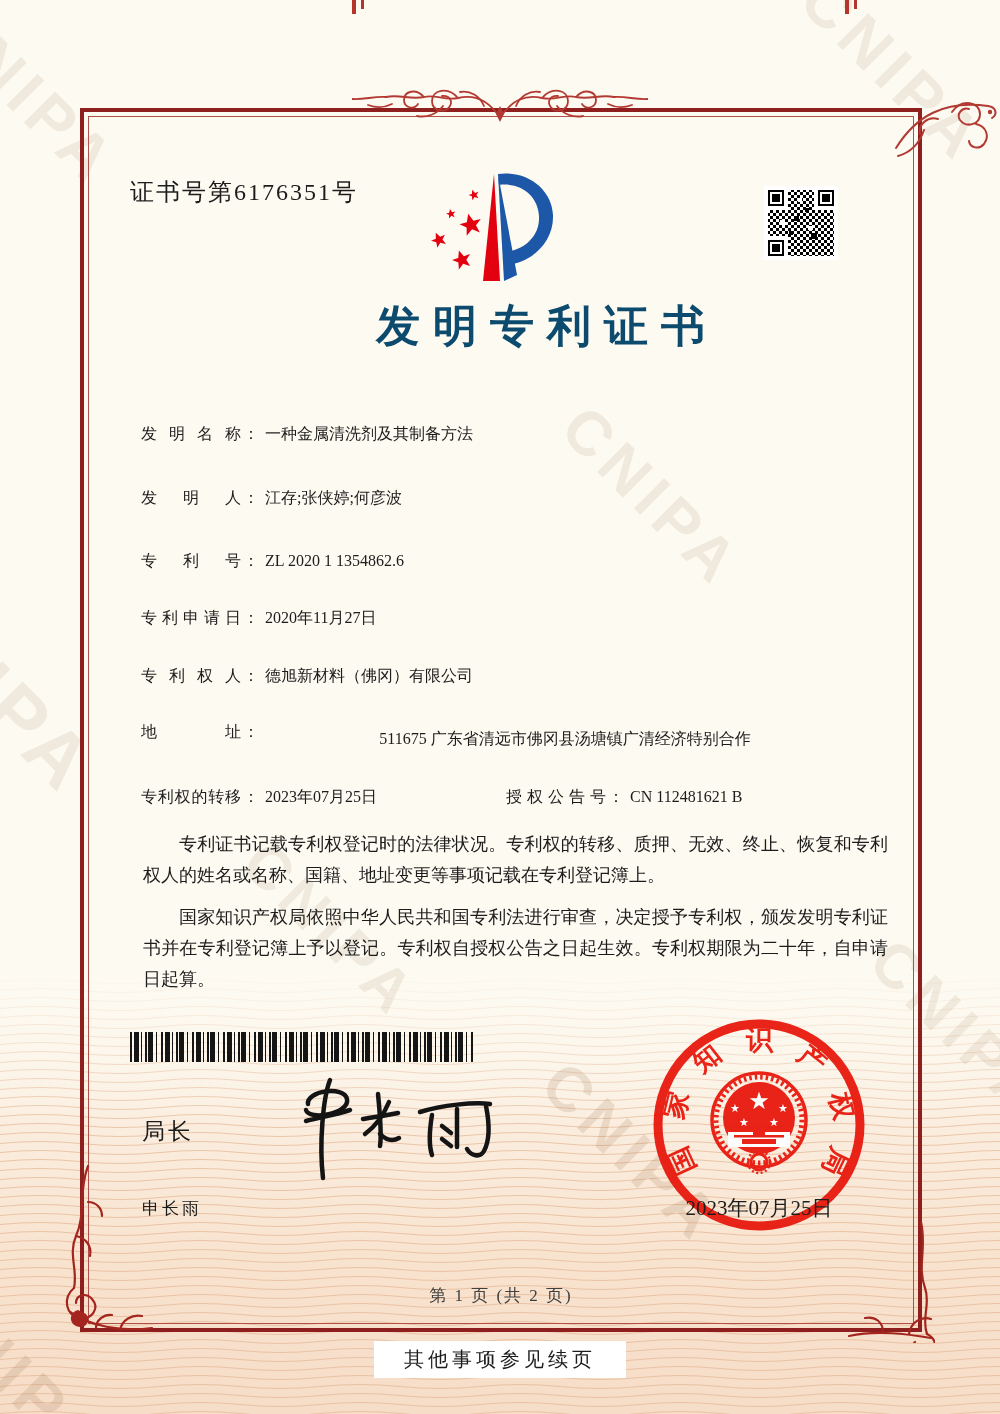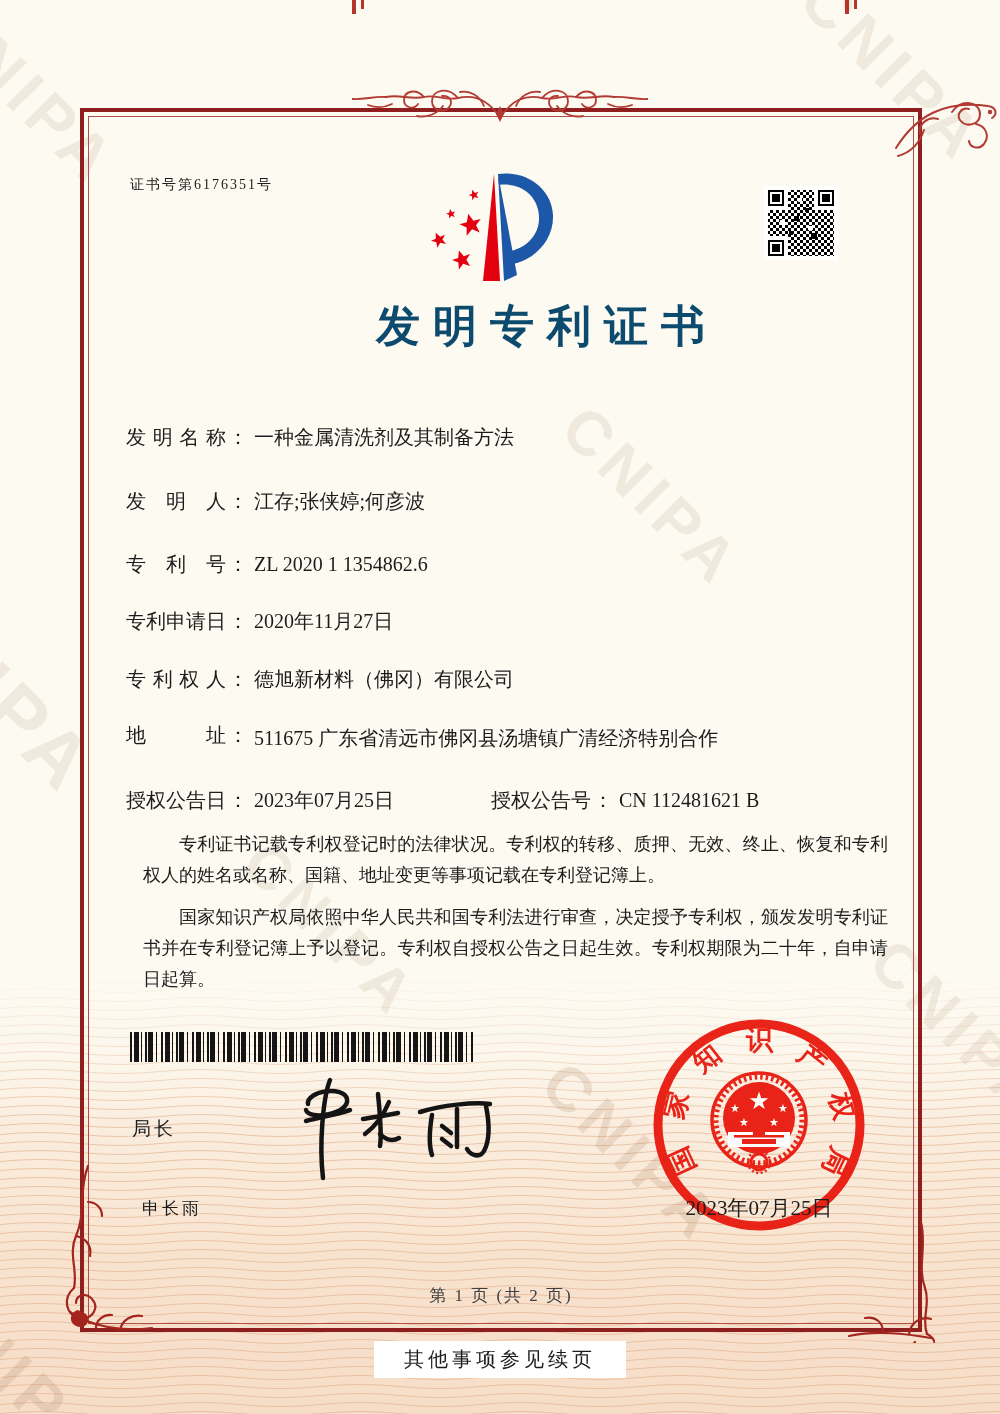--- a/index.html
+++ b/index.html
@@ -19,46 +19,46 @@
   .wm.warm { color:rgba(168,128,96,0.20); }
 
   
   #frame-outer { left:80px; top:108px; width:842px; height:1224px;
                  border:4.5px solid #8f1f1f; z-index:3; }
   #frame-inner { left:88px; top:116px; width:826px; height:1208px;
                  border:1.5px solid #b05048; z-index:3; }
   .ornament { z-index:4; }
 
   
-  #cert-no { left:130px; top:176px; font-size:14px; letter-spacing:2px; z-index:5; }
+  #cert-no { left:130px; top:176px; font-size:24px; letter-spacing:2px; z-index:5; }
   #logo { left:424px; top:168px; z-index:5; }
   #qr { left:764px; top:186px; z-index:5; }
   #title { left:80px; top:297px; width:934px; text-align:center; font-size:44px;
            font-weight:bold; letter-spacing:13px; z-index:5; color:#0c4a6e; }
 
   
-  .row { position:absolute; left:126px; font-size:20px; z-index:5; white-space:nowrap; }
+  .row { position:absolute; left:141px; font-size:16px; z-index:5; white-space:nowrap; }
   .lbl { display:inline-block; width:100px; text-align:justify; text-align-last:justify; }
   .colon { margin:0 6px 0 2px; }
-  .val2 { display:inline-block; vertical-align:top; white-space:normal; width:600px; line-height:33px; }
+  .val2 { display:inline-block; vertical-align:top; white-space:normal; width:600px; line-height:33px;text-align:center; }
   .pair2 { position:absolute; left:365px; top:0; white-space:nowrap; }
 
   
   #paras { left:143px; top:829px; width:745px; z-index:5; font-size:18px; }
   #paras p { text-indent:2em; line-height:31px; text-align:justify; margin-bottom:11px; }
 
   
   #barcode { left:130px; top:1032px; width:345px; height:30px; z-index:5;
     background:repeating-linear-gradient(90deg,
       #151515 0 2px, transparent 2px 4px, #151515 4px 9px, transparent 9px 11px,
       #151515 11px 12px, transparent 12px 15px, #151515 15px 17px, transparent 17px 18px,
       #151515 18px 23px, transparent 23px 26px, #151515 26px 27px, transparent 27px 31px); }
 
   
-  #sig-title { left:132px; top:1116px; font-size:19px; letter-spacing:3px; z-index:5;
+  #sig-title { left:142px; top:1116px; font-size:23px; letter-spacing:3px; z-index:5;
                font-family:Liberation Serif, serif; }
   #sig-name  { left:142px; top:1197px; font-size:17px; letter-spacing:3px; z-index:5;
                font-family:"Liberation Sans","DejaVu Sans",sans-serif; }
   #sig-script { left:292px; top:1076px; z-index:5; }
 
   
   #seal { left:649px; top:1012px; z-index:6; }
 
   
   #page-note { left:80px; top:1284px; width:842px; text-align:center; font-size:17px;
@@ -224,21 +224,21 @@
 <div class="row" style="top:608px;">
   <span class="lbl">专利申请日</span><span class="colon">：</span><span class="val">2020年11月27日</span>
 </div>
 <div class="row" style="top:666px;">
   <span class="lbl">专利权人</span><span class="colon">：</span><span class="val">德旭新材料（佛冈）有限公司</span>
 </div>
 <div class="row" style="top:722px;">
   <span class="lbl">地址</span><span class="colon">：</span><span class="val2"><span>511675 广东省清远市佛冈县汤塘镇广清经济特别合作</span><br></span>
 </div>
 <div class="row" style="top:787px;">
-  <span class="lbl">授权公告日</span><span class="colon">：</span><span class="val">2023年07月25日</span>
+  <span class="lbl">专利权的转移</span><span class="colon">：</span><span class="val">2023年07月25日</span>
   <span class="pair2">
     <span class="lbl">授权公告号</span><span class="colon">：</span><span class="val">CN 112481621 B</span>
   </span>
 </div>
 
 <div id="paras" class="abs">
   <p>专利证书记载专利权登记时的法律状况。专利权的转移、质押、无效、终止、恢复和专利权人的姓名或名称、国籍、地址变更等事项记载在专利登记簿上。</p>
   <p>国家知识产权局依照中华人民共和国专利法进行审查，决定授予专利权，颁发发明专利证书并在专利登记簿上予以登记。专利权自授权公告之日起生效。专利权期限为二十年，自申请日起算。</p>
 </div>
 

